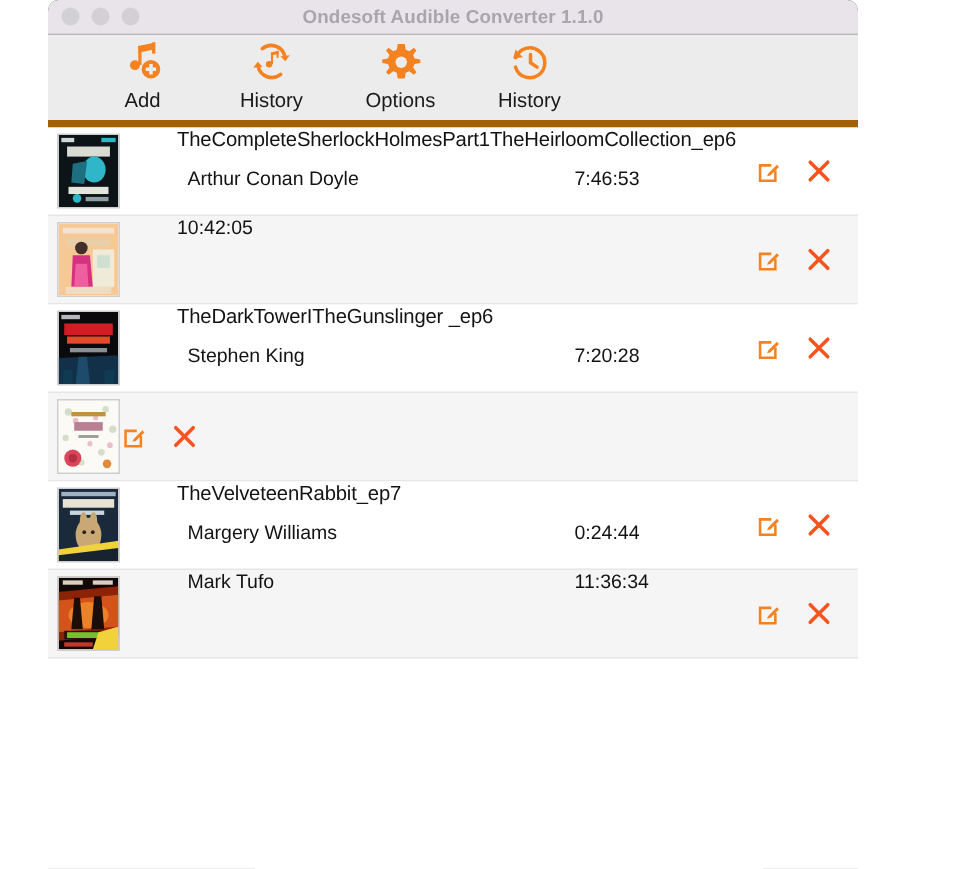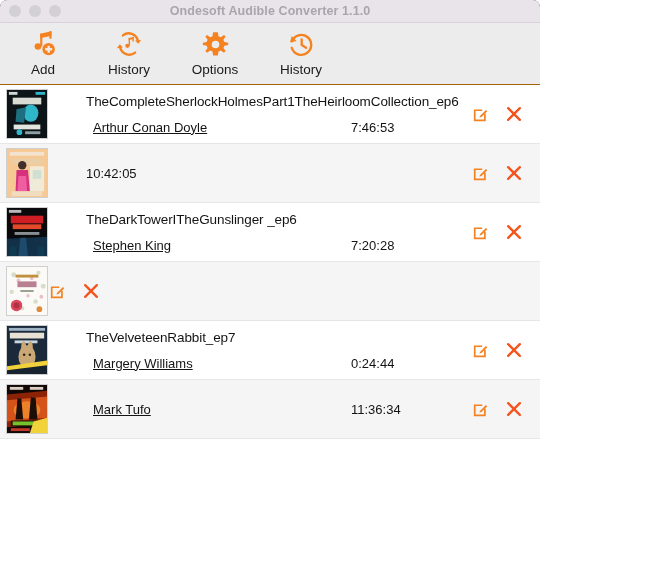--- a/index.html
+++ b/index.html
@@ -14,20 +14,21 @@
     overflow: hidden;
   }
   .window {
     position: relative;
     width: 540px;
     height: 579px;
     background: #737373;
     border-radius: 7px 7px 0 0;
     overflow: hidden;
     box-sizing: border-box;
+    margin-left: 32px;
   }
 
   
   .titlebar {
     position: relative;
     height: 22px;
     background: #e8e4e9;
     border-bottom: 1px solid #d6d2d8;
     border-radius: 7px 7px 0 0;
     display: flex;
@@ -53,24 +54,24 @@
     font-weight: bold;
     color: #a9a5ae;
     letter-spacing: 0.1px;
     pointer-events: none;
   }
 
   
   .toolbar {
     height: 62px;
     background: #ececec;
-    border-bottom: 1px solid #a16207;
-    display: flex;
-    align-items: flex-start;
-    padding-left: 0;
+    border-bottom: 5px solid #a16207;
+    display: flex;
+    align-items: flex-end;
+    padding-left: 20px;
     box-sizing: border-box;
   }
   .tool {
     width: 86px;
     height: 60px;
     display: flex;
     flex-direction: column;
     align-items: center;
     justify-content: flex-start;
     padding-top: 5px;
@@ -116,21 +117,21 @@
     overflow: hidden;
     position: relative;
   }
   .cover svg { display: block; width: 100%; height: 100%; }
 
   .info {
     flex: 1 1 auto;
     margin-left: 38px;
     display: flex;
     flex-direction: column;
-    justify-content: center;
+    justify-content: flex-start;
     height: 100%;
     min-width: 0;
   }
   .booktitle {
     font-size: 13.5px;
     color: #131313;
     white-space: nowrap;
     margin-bottom: 11px;
     letter-spacing: -0.1px;
   }
@@ -139,21 +140,20 @@
     align-items: center;
     font-size: 13px;
     color: #131313;
   }
   .author {
     width: 265px;
     padding-left: 7px;
     box-sizing: border-box;
     white-space: nowrap;
     overflow: hidden;
-    text-decoration: underline;
   }
   .duration { white-space: nowrap; }
 
   .actions {
     flex: 0 0 auto;
     display: flex;
     align-items: center;
     gap: 16px;
     padding-right: 17px;
   }

